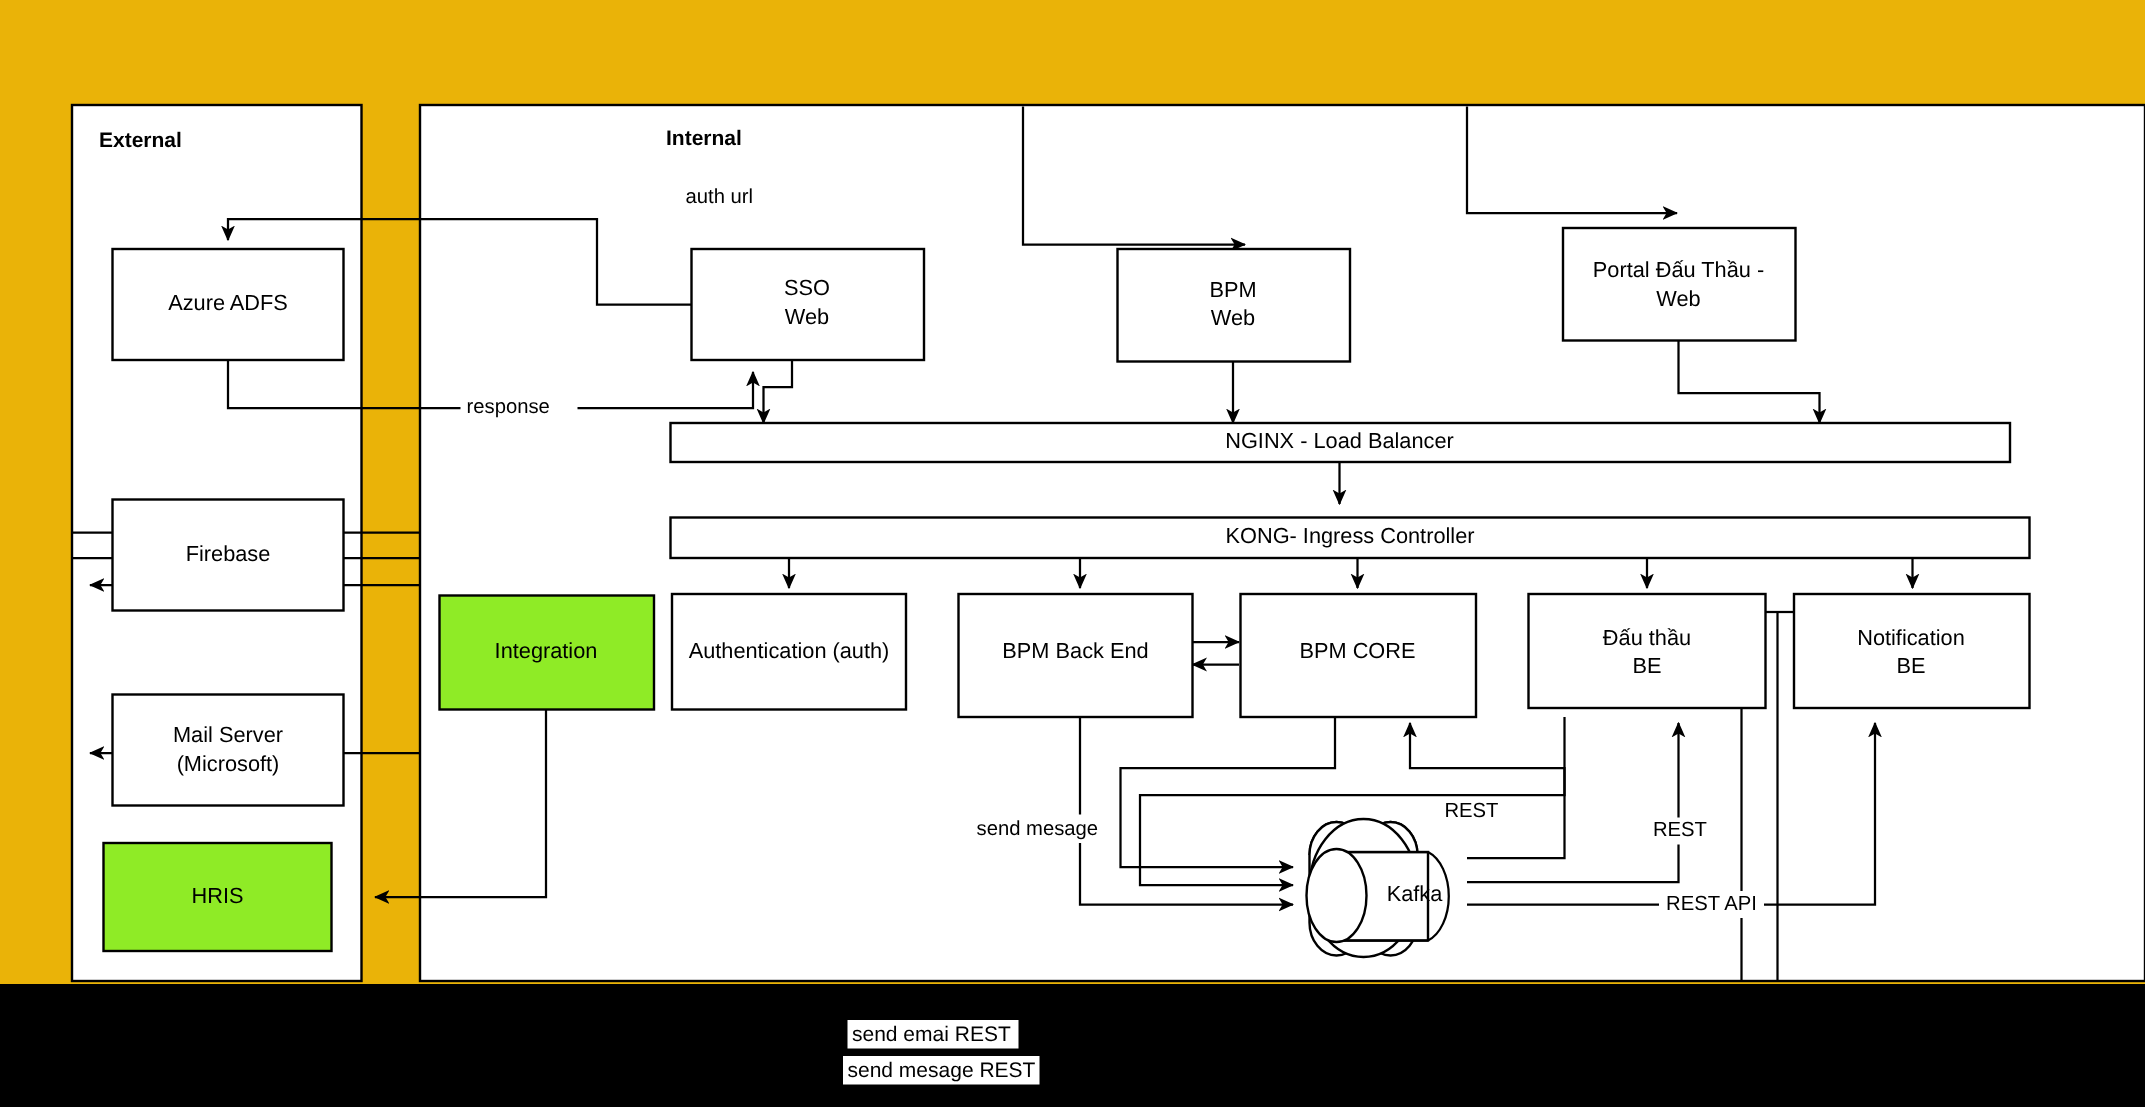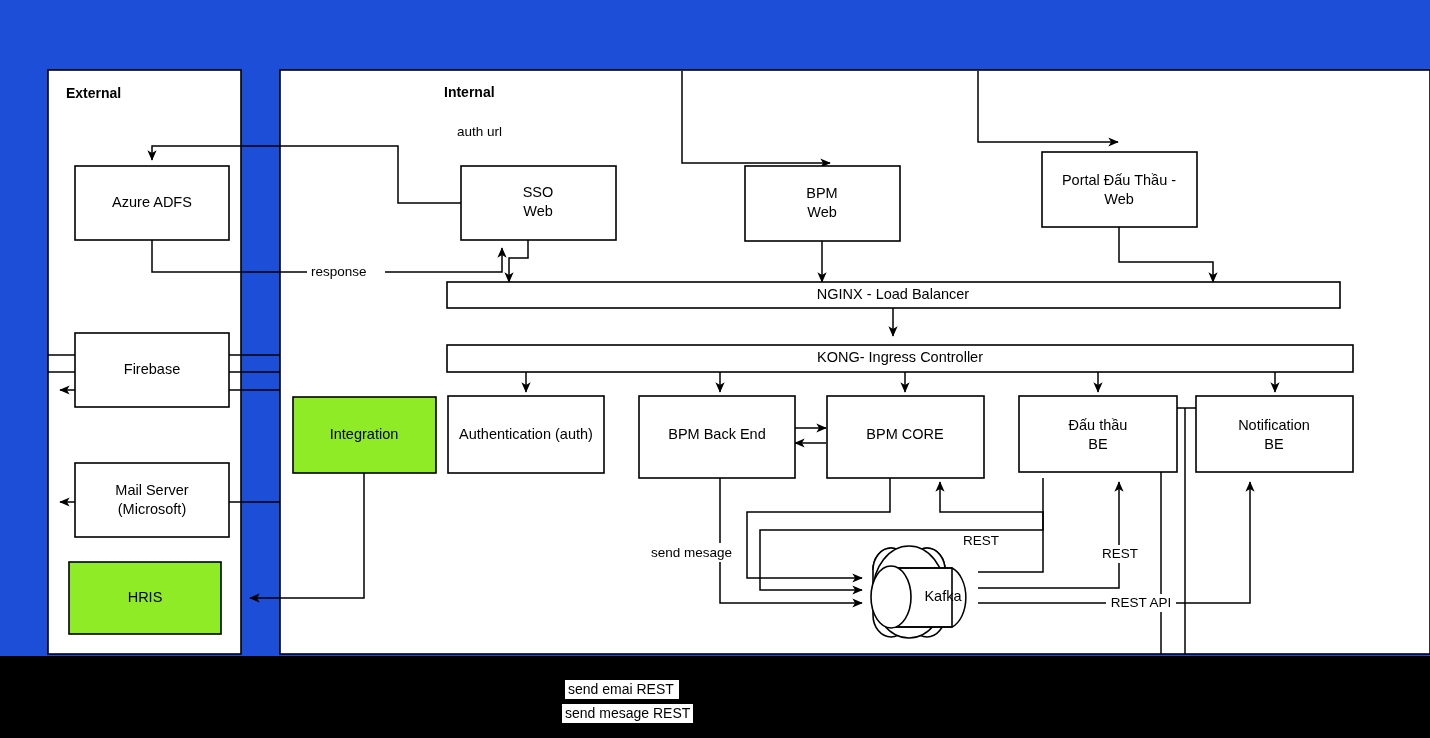--- a/index.html
+++ b/index.html
@@ -8,21 +8,21 @@
     background: #000000;
     width: 1430px;
     height: 738px;
     overflow: hidden;
     font-family: "Liberation Sans", sans-serif;
   }
   #stage {
     position: relative;
     width: 1430px;
     height: 656px;
-    background: #1d4ed8;
+    background: #eab308;
   }
   svg#diagram {
     position: absolute;
     left: 0;
     top: 0;
     width: 1430px;
     height: 738px;
     display: block;
   }
   .panel-bg { fill: #ffffff; stroke: none; }

